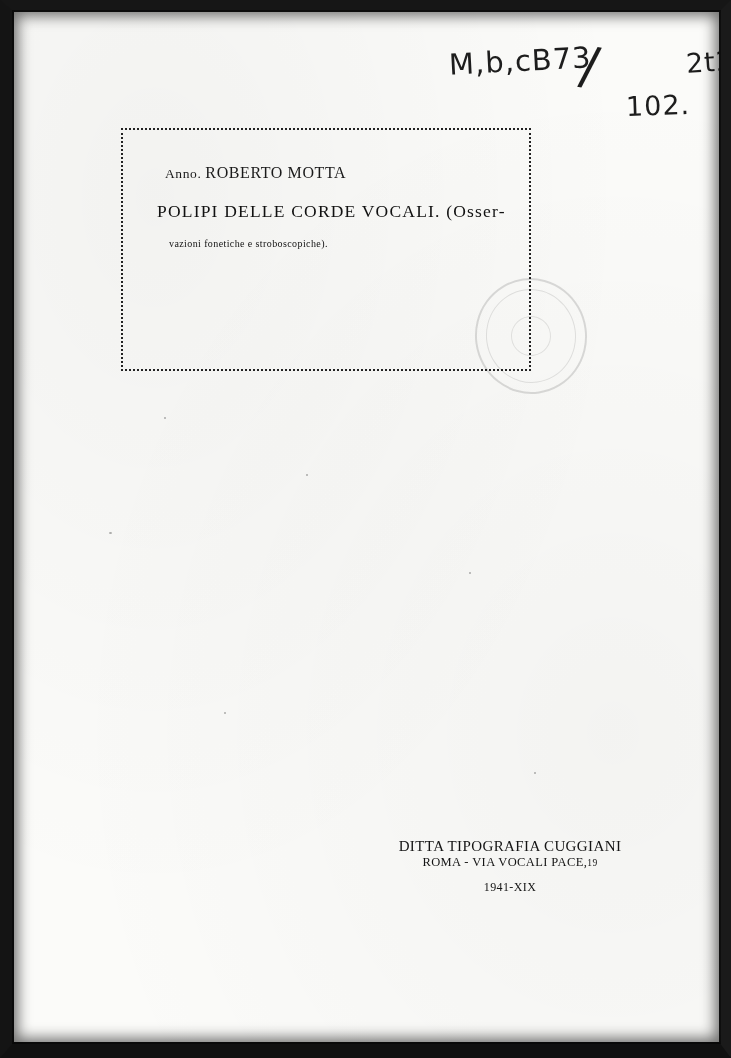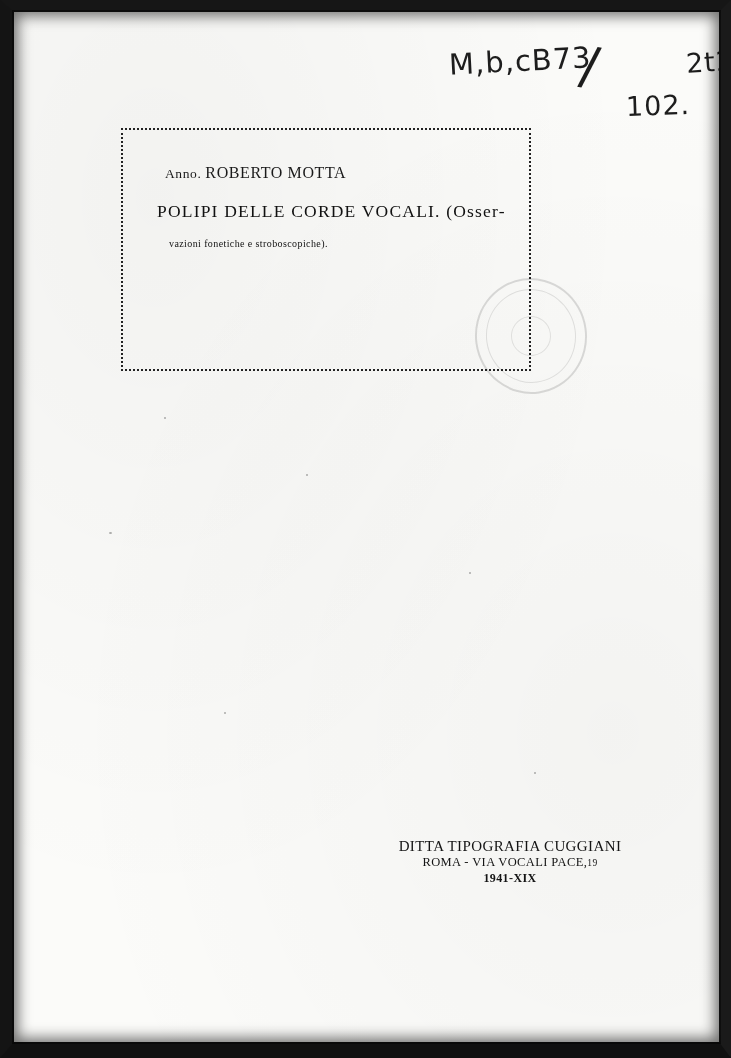--- a/index.html
+++ b/index.html
@@ -167,21 +167,21 @@
     position: absolute;
     left: 381px;
     top: 826px;
     width: 230px;
     text-align: center;
     color: #141414;
   }
   .colophon div { letter-spacing: .4px; }
   .col-1 { font-size: 15px; text-align: center; }
   .col-2 { font-size: 12.5px; }
-  .col-3 { font-size: 12px; margin-top: 1px; font-weight: bold; }
+  .col-3 { font-size: 12px; margin-top: 10px; }
   .tiny { font-size: 9.5px; }
 
   
   .speck { position: absolute; background: rgba(30,30,30,.35); border-radius: 50%; }
 </style>
 </head>
 <body>
 
 <div class="page">
   <div class="paper">

